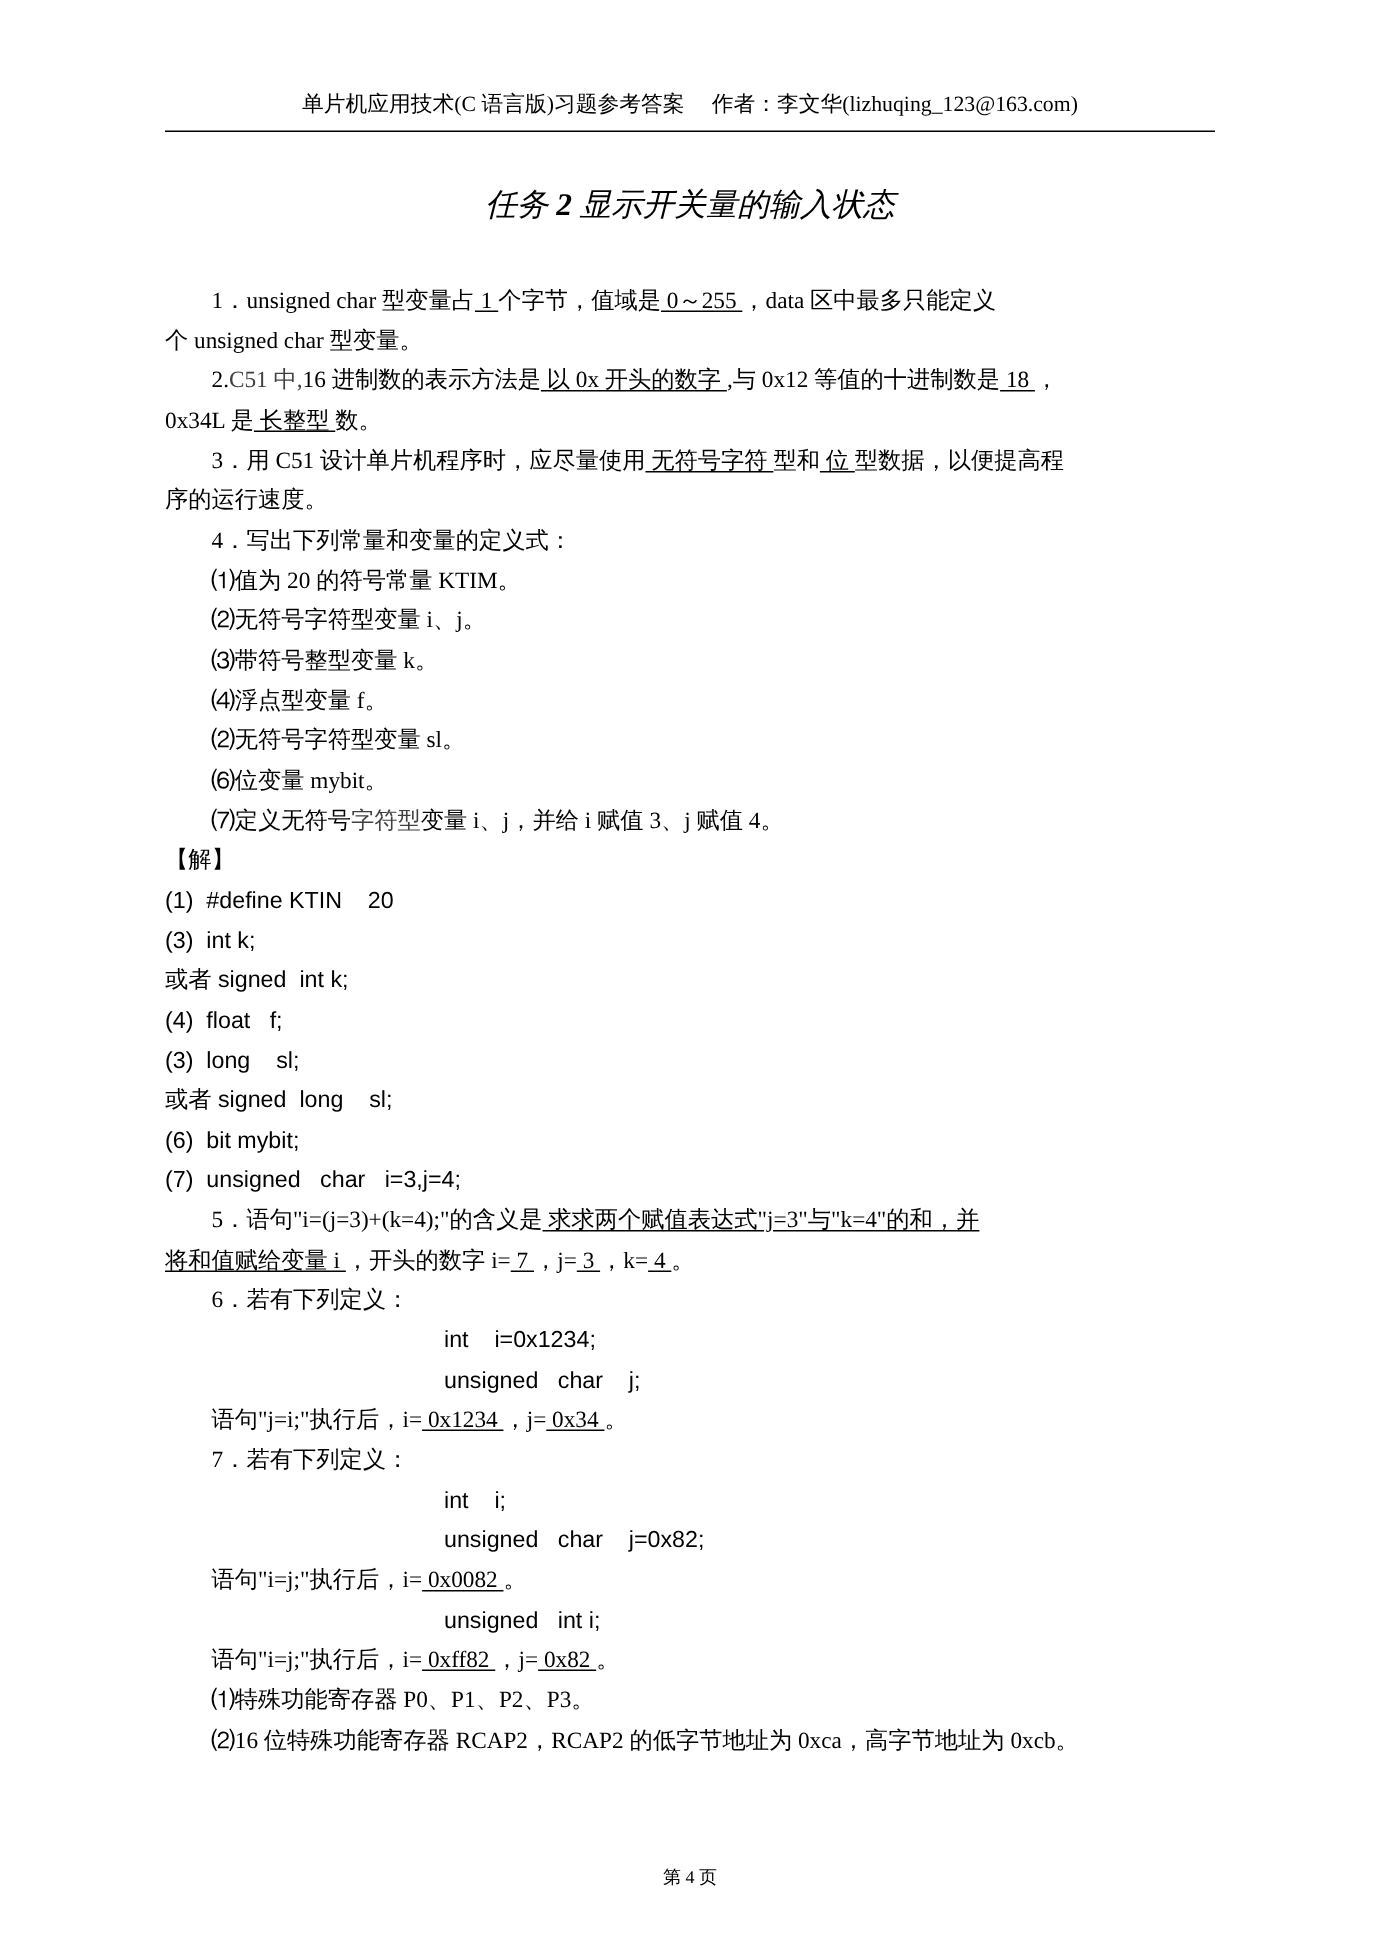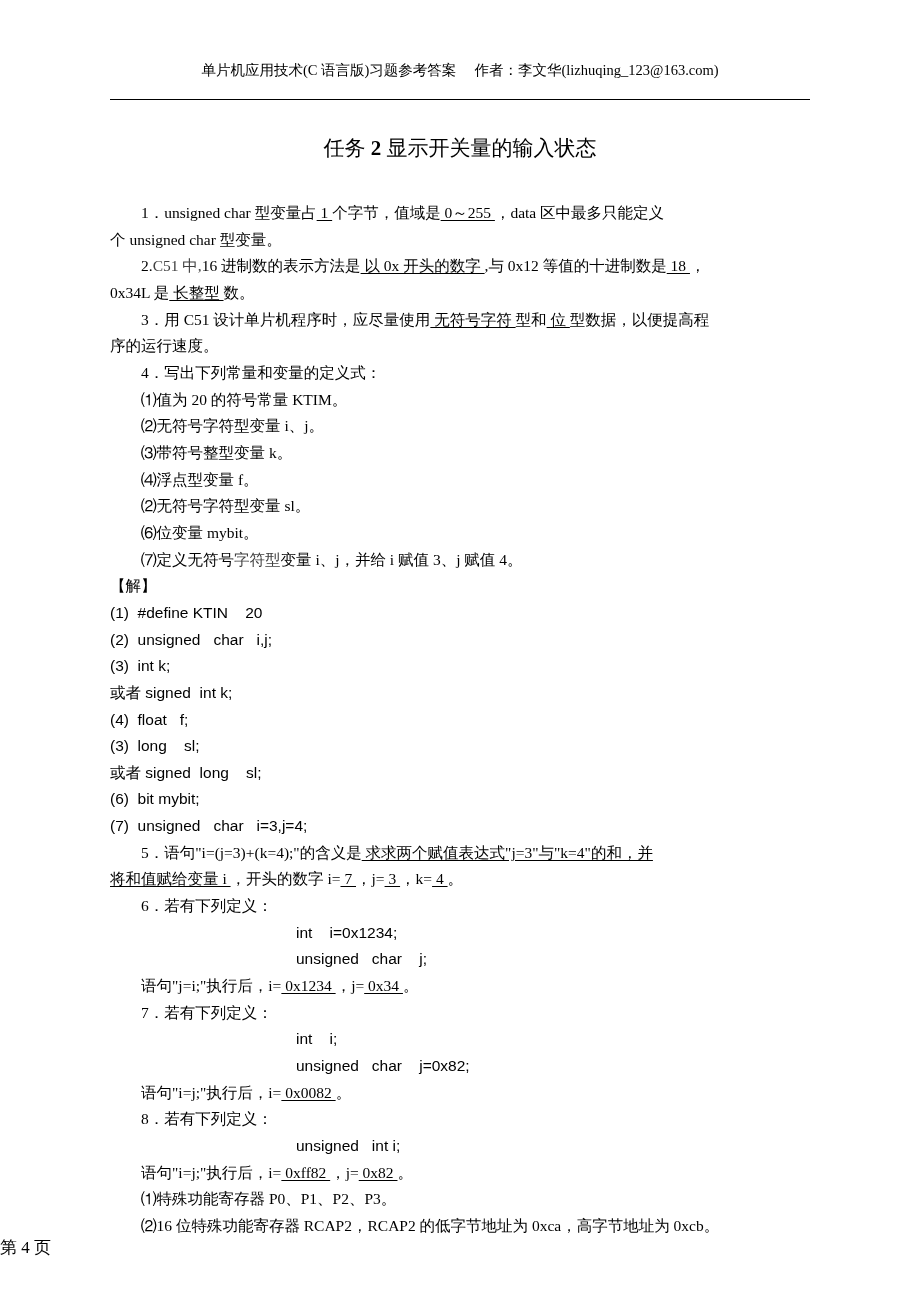--- a/index.html
+++ b/index.html
@@ -13,29 +13,30 @@
   .page {
     width: 920px;
     min-height: 1302px;
     box-sizing: border-box;
     padding: 58px 110px 40px 110px;
     position: relative;
   }
   .header-line {
     text-align: center;
     font-size: 14.5px;
-    padding-bottom: 16px;
+    padding-bottom: 4px;
     border-bottom: 1px solid #000;
     margin-bottom: 30px;
   }
   .title {
     text-align: center;
     font-size: 21px;
     font-family: "SimSun", serif;
     margin: 18px 0 34px 0;
+    font-style: italic;
   }
   .title .tnum {
     font-family: "Times New Roman", serif;
     font-weight: bold;
   }
   .para {
     text-indent: 2em;
   }
   .noindent { text-indent: 0; }
   .u {
@@ -44,21 +45,22 @@
   }
   .blue { color: #404040; }
   .code {
     font-family: Liberation Sans, sans-serif;
     white-space: pre;
   }
   .footer {
     position: absolute;
     bottom: 40px;
     left: 0; right: 0;
-    font-size: 17px;
+    text-align: center;
+    font-size: 12px;
   }
 </style>
 </head>
 <body>
 
 <div class="page">
 
   <div class="header-line">
     <span>单片机应用技术(C 语言版)习题参考答案</span>
     &nbsp;&nbsp;&nbsp;
@@ -96,21 +98,20 @@
   <div class="para">⑶带符号整型变量 k。</div>
   <div class="para">⑷浮点型变量 f。</div>
   <div class="para">⑵无符号字符型变量 sl。</div>
   <div class="para">⑹位变量 mybit。</div>
   <div class="para">
     <span>⑺定义无符号</span><span class="blue">字符型</span><span>变量 i、j，并给 i 赋值 3、j 赋值 4。</span>
   </div>
 
   <div class="noindent">【解】</div>
   <div class="noindent code">(1)  #define KTIN    20</div>
-  <div class="noindent code">(2)  unsigned   char   i,j;</div>
   <div class="noindent code">(3)  int k;</div>
   <div class="noindent code">或者 signed  int k;</div>
   <div class="noindent code">(4)  float   f;</div>
   <div class="noindent code">(3)  long    sl;</div>
   <div class="noindent code">或者 signed  long    sl;</div>
   <div class="noindent code">(6)  bit mybit;</div>
   <div class="noindent code">(7)  unsigned   char   i=3,j=4;</div>
 
   <div class="para">
     <span>5．语句"i=(j=3)+(k=4);"的含义是</span><span class="u"> 求求两个赋值表达式"j=3"与"k=4"的和，并</span>
@@ -126,21 +127,20 @@
     <span>语句"j=i;"执行后，i=</span><span class="u"> 0x1234 </span><span>，j=</span><span class="u"> 0x34 </span><span>。</span>
   </div>
 
   <div class="para">7．若有下列定义：</div>
   <div class="noindent code" style="padding-left:12em">int    i;</div>
   <div class="noindent code" style="padding-left:12em">unsigned   char    j=0x82;</div>
   <div class="para">
     <span>语句"i=j;"执行后，i=</span><span class="u"> 0x0082 </span><span>。</span>
   </div>
 
-  <div class="para">8．若有下列定义：</div>
   <div class="noindent code" style="padding-left:12em">unsigned   int i;</div>
   <div class="para">
     <span>语句"i=j;"执行后，i=</span><span class="u"> 0xff82 </span><span>，j=</span><span class="u"> 0x82 </span><span>。</span>
   </div>
 
   <div class="para">⑴特殊功能寄存器 P0、P1、P2、P3。</div>
   <div class="para">⑵16 位特殊功能寄存器 RCAP2，RCAP2 的低字节地址为 0xca，高字节地址为 0xcb。</div>
 
   <div class="footer">第 4 页</div>
 </div>

